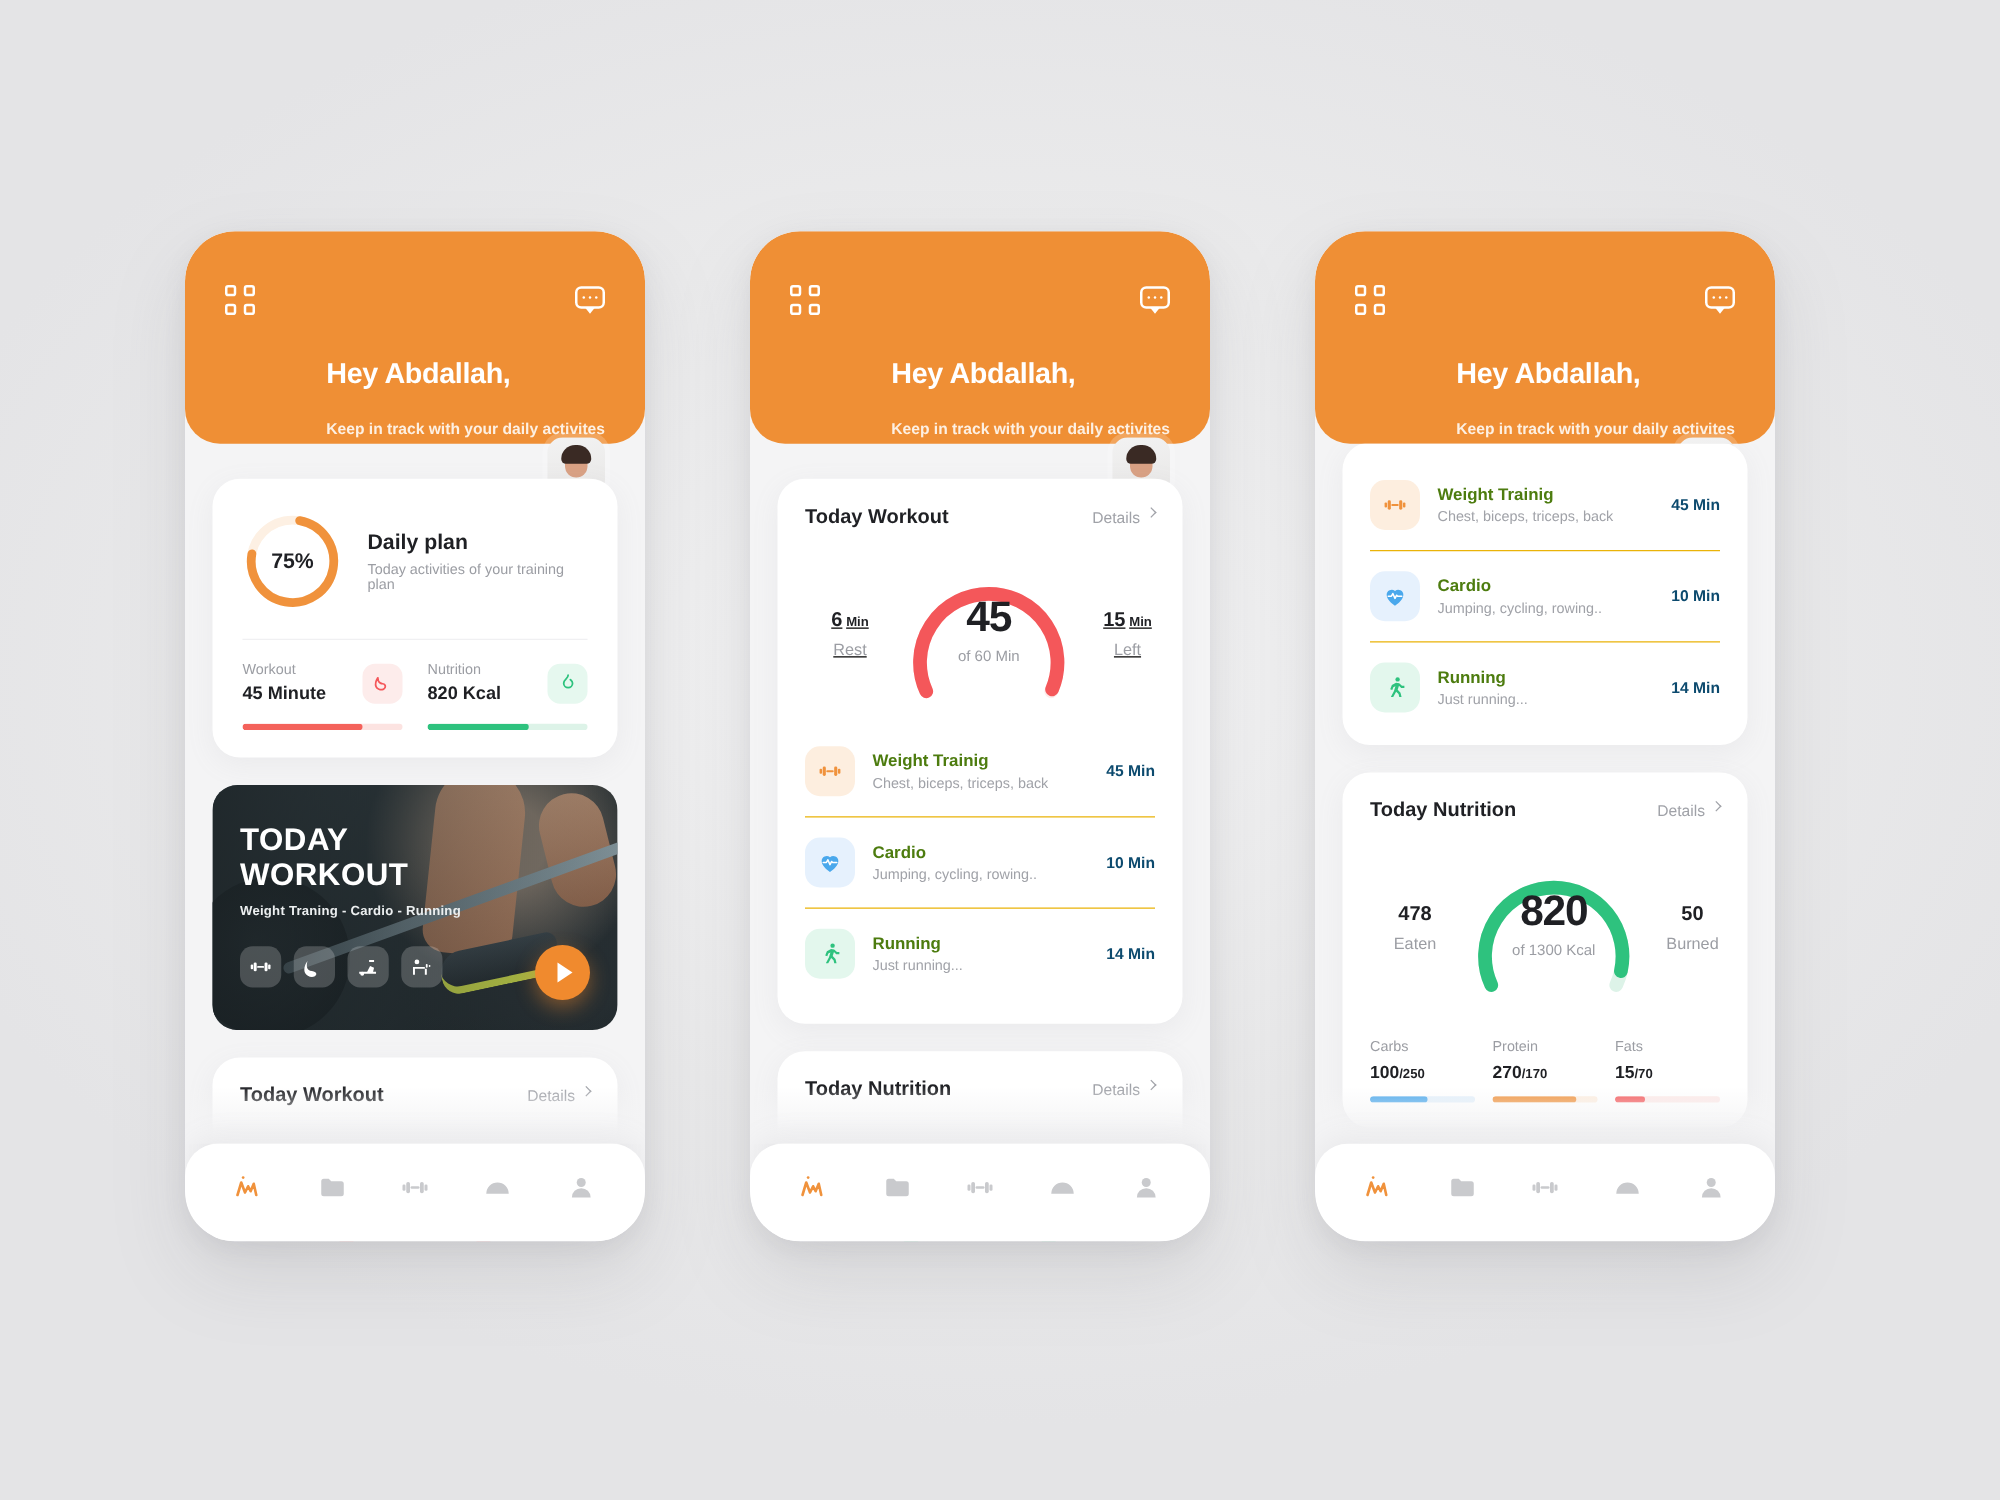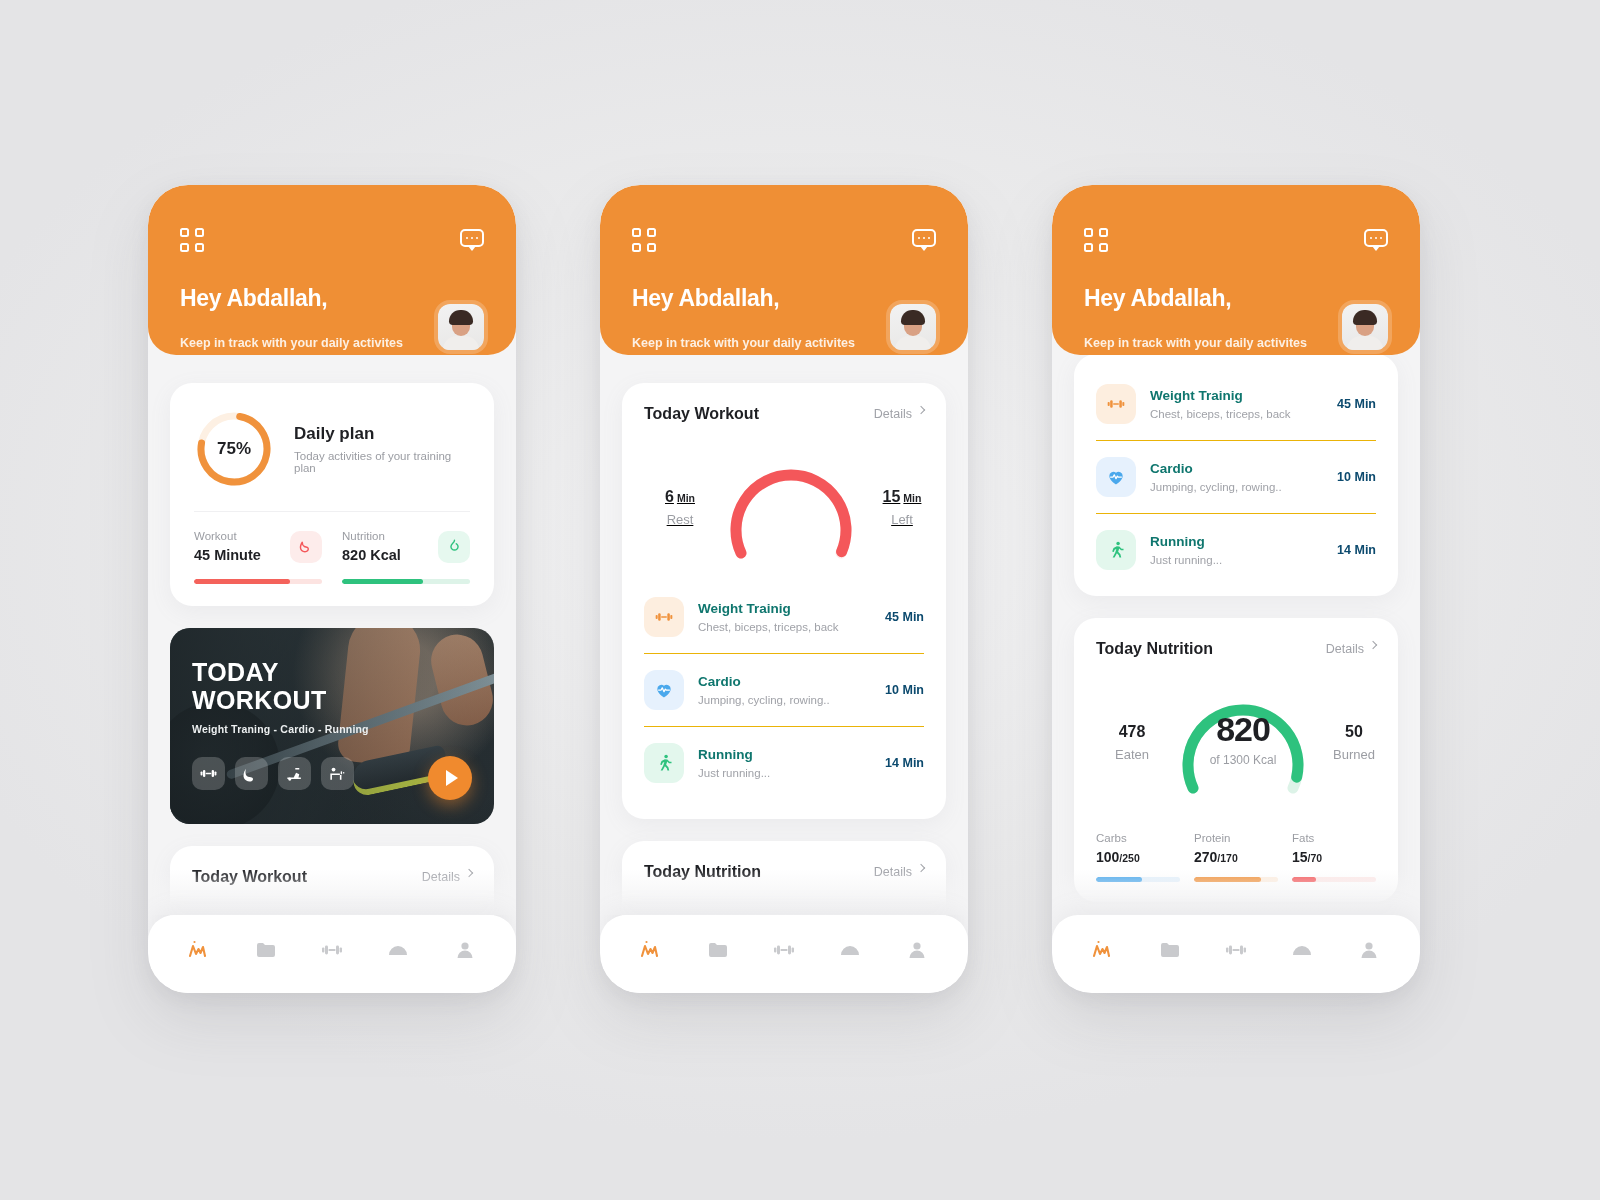--- a/index.html
+++ b/index.html
@@ -61,20 +61,21 @@
   .chat-icon .tail {
     position: absolute; left: 8px; bottom: 0px;
     width: 0; height: 0;
     border-left: 4px solid transparent; border-right: 4px solid transparent;
     border-top: 5px solid #fff;
   }
 
   .header-body {
     display: flex; align-items: flex-end; justify-content: space-between;
     margin-top: 32px;
+    flex-direction: column;
   }
   .greeting { font-size: 23px; font-weight: 700; color: #fff; letter-spacing: -.3px; }
   .subgreeting { font-size: 12.5px; color: #fdf0e3; margin-top: 24px; font-weight: bold; }
   .avatar {
     width: 46px; height: 46px; border-radius: 12px;
     background: linear-gradient(170deg,#f2f2f2 0%,#e8e7e6 100%);
     box-shadow: 0 0 0 4px rgba(255,255,255,.20);
     position: relative; overflow: hidden; flex: none;
   }
   .avatar .hair { position:absolute; left:11px; top:6px; width:24px; height:15px;
@@ -212,21 +213,21 @@
   
   .ex-list { margin-top: 8px; }
   .ex-row { display:flex; align-items:center; gap:14px; padding: 16px 0; cursor:pointer; }
   .ex-row + .ex-row { border-top: 1px solid #eab308; }
   .ex-ic { width: 40px; height: 40px; border-radius: 12px; flex:none;
     display:flex; align-items:center; justify-content:center; }
   .ex-ic.orange { background:#fdeedf; }
   .ex-ic.blue { background:#e6f1fd; }
   .ex-ic.green { background:#e3f7ed; }
   .ex-txt { flex:1; min-width:0; }
-  .ex-name { font-size: 13.5px; font-weight:700; color:#0f766e; }
+  .ex-name { font-size: 13.5px; font-weight:700; color:#4d7c0f; }
   .ex-desc { font-size: 11.5px; color:#a0a2a8; margin-top: 5px; white-space:nowrap; overflow:hidden; text-overflow:ellipsis; }
   .ex-dur { font-size: 12.5px; font-weight:700; color:#0c4a6e; flex:none; }
 
   
   .macros { display:flex; gap: 14px; margin-top: 24px; }
   .macro { flex:1; }
   .m-lab { font-size: 11.5px; color:#9b9da3; }
   .m-val { font-size: 14px; font-weight: 700; color:#1f2024; margin-top: 5px; }
   .m-val .den { font-size: 10.5px; color:#1f2024; font-weight:700; }
   .m-bar { height: 5px; border-radius: 3px; margin-top: 12px; position:relative; overflow:hidden; }
@@ -497,20 +498,24 @@
             <div class="gauge-side">
               <div class="gs-num"><span>6</span><span class="u">Min</span></div>
               <div class="gs-lab">Rest</div>
             </div>
             <div class="gauge" style="flex:1;">
               <div class="gauge-inner">
                 <svg width="150" height="132" viewBox="0 0 150 132">
                   <path d="M25 112 A 55 55 0 1 1 125 112" fill="none" stroke="#fdeceb" stroke-width="11" stroke-linecap="round"></path>
                   <path d="M25 112 A 55 55 0 1 1 125 112" fill="none" stroke="#f4575a" stroke-width="11" stroke-linecap="round" stroke-dasharray="218 300"></path>
                 </svg>
+                <div class="gauge-center">
+                  <div class="gauge-big">45</div>
+                  <div class="gauge-small">of 60 Min</div>
+                </div>
               </div>
             </div>
             <div class="gauge-side">
               <div class="gs-num"><span>15</span><span class="u">Min</span></div>
               <div class="gs-lab">Left</div>
             </div>
           </div>
 
           <div class="ex-list">
             <div class="ex-row">

